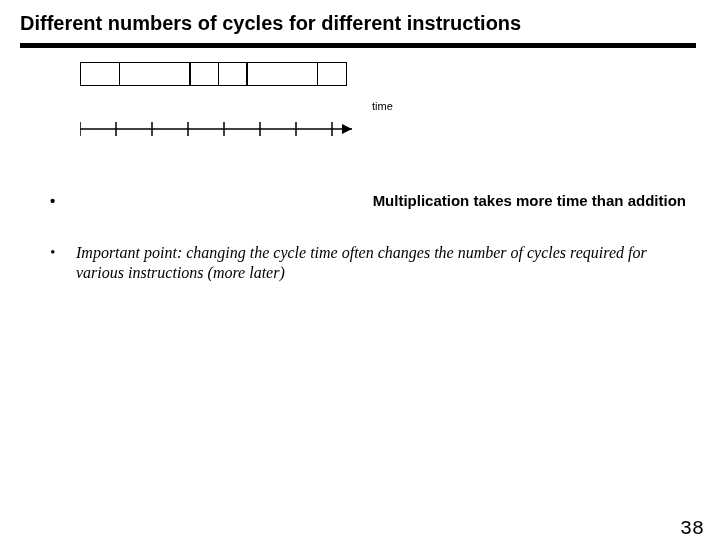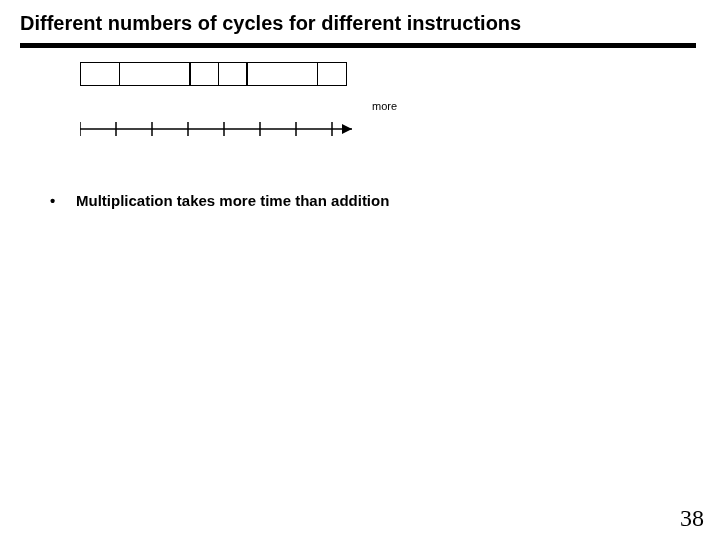--- a/index.html
+++ b/index.html
@@ -78,62 +78,63 @@
     font-size: 15px;
     line-height: 1.25;
   }
   ul.bullets > li::before {
     content: "•";
     position: absolute;
     left: 0;
     top: 0;
     font-size: 15px;
   }
-  ul.bullets > li.bold { font-weight: bold; }
+  ul.bullets > li.bold { font-weight: bold; text-align: right; }
   ul.bullets > li.italic { font-style: italic; font-family: "Times New Roman", Times, serif; font-size:16px; }
 
   .pagenum {
     position: absolute;
     right: 16px;
-    bottom: 8px;
-    font-family: Liberation Serif, serif;
-    font-size: 24px;
+    bottom: 0;
+    font-family: Liberation Mono, monospace;
+    font-size: 20px;
   }
 </style>
 </head>
 <body>
 
 <div class="slide">
   <div class="title">Different numbers of cycles for different instructions</div>
   <hr class="hr">
 
   <div class="diagram">
     <div class="boxes" id="boxes">
         <div class="cell" style="width: 40px;"></div>
         <div class="cell" style="width: 72px;"></div>
         <div class="cell" style="width: 30px;"></div>
         <div class="cell" style="width: 30px;"></div>
         <div class="cell" style="width: 72px;"></div>
         <div class="cell" style="width: 30px;"></div>
       </div>
-    <div class="time-label">more</div>
+    <div class="time-label">time</div>
     <div class="timeline">
       <svg id="timeline-svg" width="276" height="24">
           <line x1="0" y1="12" x2="272" y2="12" stroke="#000" stroke-width="1.5"></line>
           <line x1="0" x2="0" y1="5" y2="19" stroke="#000" stroke-width="1.5"></line>
           <line x1="36" x2="36" y1="5" y2="19" stroke="#000" stroke-width="1.5"></line>
           <line x1="72" x2="72" y1="5" y2="19" stroke="#000" stroke-width="1.5"></line>
           <line x1="108" x2="108" y1="5" y2="19" stroke="#000" stroke-width="1.5"></line>
           <line x1="144" x2="144" y1="5" y2="19" stroke="#000" stroke-width="1.5"></line>
           <line x1="180" x2="180" y1="5" y2="19" stroke="#000" stroke-width="1.5"></line>
           <line x1="216" x2="216" y1="5" y2="19" stroke="#000" stroke-width="1.5"></line>
           <line x1="252" x2="252" y1="5" y2="19" stroke="#000" stroke-width="1.5"></line>
           <polygon points="272,12 262,7 262,17" fill="#000"></polygon>
         </svg>
     </div>
   </div>
 
   <ul class="bullets" id="bullets">
       <li class="bold">Multiplication takes more time than addition</li>
+      <li class="italic"> Important point:  changing the cycle time often changes the number of cycles required for various instructions (more later)</li>
     </ul>
 
   <div class="pagenum">38</div>
 </div>
 
 </body></html>

